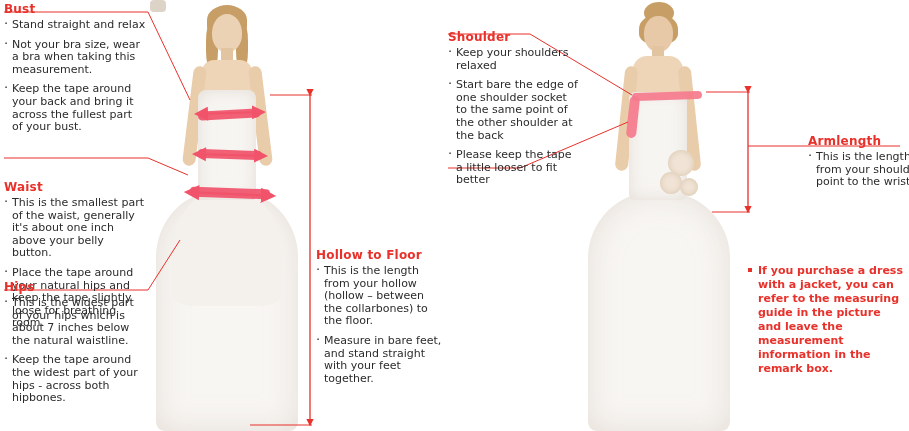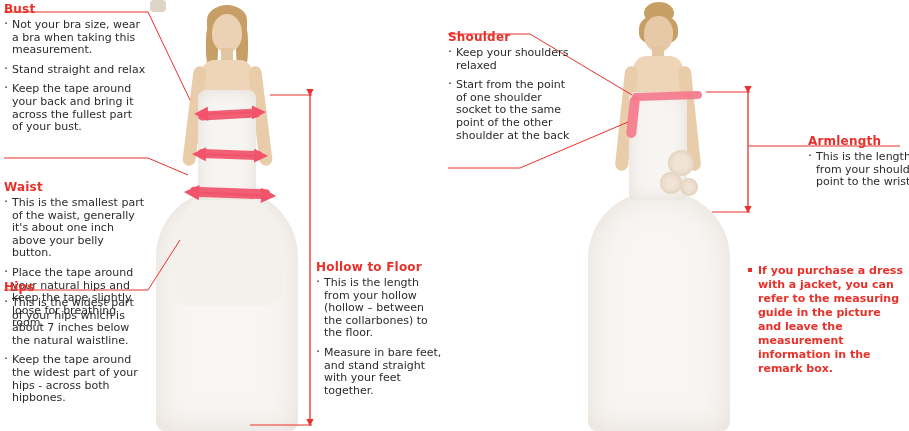--- a/index.html
+++ b/index.html
@@ -279,55 +279,56 @@
     <line x1="706" y1="92" x2="750" y2="92" stroke="#e8312a" stroke-width="1"></line>
     <line x1="712" y1="212" x2="750" y2="212" stroke="#e8312a" stroke-width="1"></line>
 
     <path d="M748,146 L788,146 L900,146 L900,146" stroke="#e8312a" stroke-width="1" fill="none"></path>
     <path d="M788,140 L788,152" stroke="#e8312a" stroke-width="0" fill="none"></path>
   </svg>
 
   <div class="block" style="left:4px; top:2px; width:142px;">
     <div class="heading">Bust</div>
     <ul class="bullets">
+      <li>Stand straight and relax</li>
       <li>Not your bra size, wear a bra when taking this measurement.</li>
-      <li>Stand straight and relax</li>
       <li>Keep the tape around your back and bring it across the fullest part of your bust.</li>
     </ul>
   </div>
 
   <div class="block" style="left:4px; top:148px; width:142px;margin-top:32px;">
     <div class="heading">Waist</div>
     <ul class="bullets">
       <li>This is the smallest part of the waist, generally it's about one inch above your belly button.</li>
       <li>Place the tape around your natural hips and keep the tape slightly loose for breathing room.</li>
     </ul>
   </div>
 
   <div class="block" style="left:4px; top:280px; width:142px;">
     <div class="heading">Hips</div>
     <ul class="bullets">
       <li>This is the widest part of your hips which is about 7 inches below the natural waistline.</li>
       <li>Keep the tape around the widest part of your hips - across both hipbones.</li>
     </ul>
   </div>
 
-  <div class="block" style="left:316px; top:260px; width:126px;">
+  <div class="block" style="left:316px; top:248px; width:126px;">
     <div class="heading">Hollow to Floor</div>
     <ul class="bullets">
       <li>This is the length from your hollow (hollow – between the collarbones) to the floor.</li>
       <li>Measure in bare feet, and stand straight with your feet together.</li>
     </ul>
   </div>
 
   <div class="block" style="left:448px; top:30px; width:130px;">
     <div class="heading">Shoulder</div>
     <ul class="bullets">
       <li>Keep your shoulders relaxed</li>
-      <li>Start from the point of one shoulder socket to the same point of the other shoulder at the back</li>
+      <li>Start bare the edge of one shoulder socket to the same point of the other shoulder at the back</li>
+      <li>Please keep the tape a little looser to fit better</li>
     </ul>
   </div>
 
 
   <div class="block" style="left:790px; top:134px; width:114px;margin-left:18px;">
     <div class="heading">Armlength</div>
     <ul class="bullets">
       <li>This is the length from your shoulder point to the wrist.</li>
     </ul>
   </div>

